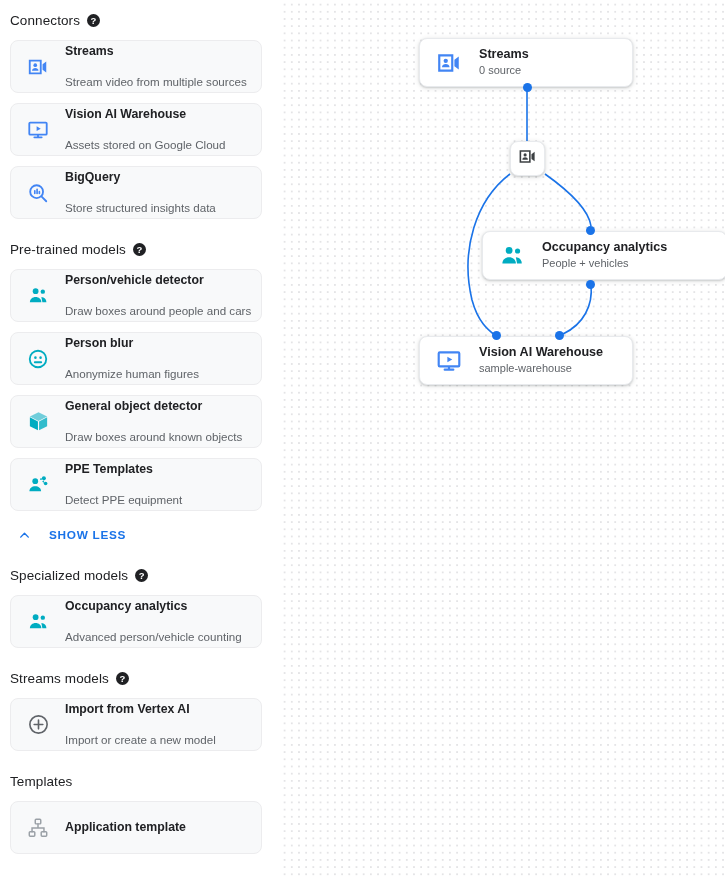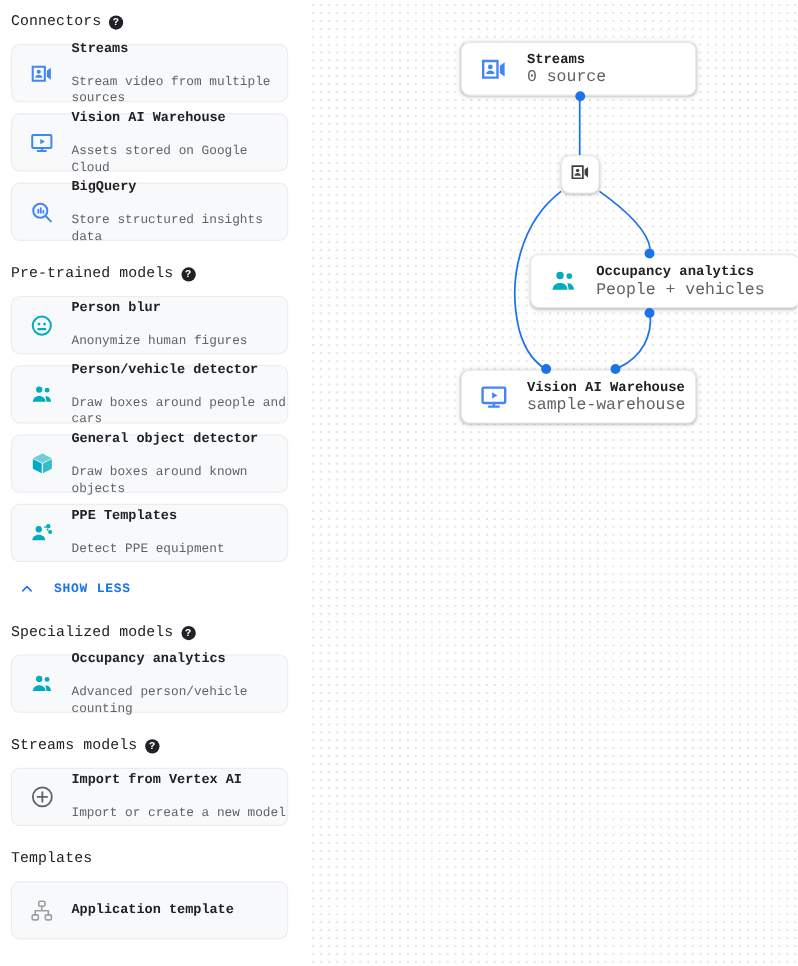--- a/index.html
+++ b/index.html
@@ -2,21 +2,21 @@
 <html><head>
 <meta charset="utf-8">
 <style>
   * { box-sizing: border-box; margin: 0; padding: 0; }
   html, body {
     width: 725px; height: 878px;
     font-family: "Liberation Sans", sans-serif;
     background: #ffffff;
     overflow: hidden;
   }
-  .app { position: relative; width: 725px; height: 878px; display: flex; font-family: Liberation Mono, monospace; }
+  .app { position: relative; width: 725px; height: 878px; display: flex; }
 
   
   .sidebar {
     width: 280px; height: 878px;
     background: #ffffff;
     padding: 0 10px;
     overflow: hidden;
     flex: 0 0 280px;
   }
   .section-head {
@@ -80,21 +80,21 @@
     display: flex; align-items: center;
     padding-left: 14px;
     cursor: pointer;
   }
   .node-icon {
     width: 30px; height: 30px; flex: 0 0 30px;
     display: flex; align-items: center; justify-content: center;
     margin-right: 15px;
   }
   .node-title { font-size: 12.6px; font-weight: bold; color: #202124; line-height: 15px; }
-  .node-sub { font-size: 15px; color: #5f6368; line-height: 15px; margin-top: 1px; }
+  .node-sub { font-size: 11px; color: #5f6368; line-height: 15px; margin-top: 1px; }
 
   .hub {
     position: absolute;
     width: 35px; height: 35px;
     background: #ffffff;
     border: 1px solid #e8eaed;
     border-radius: 8px;
     box-shadow: 0 1px 2px rgba(60,64,67,.2), 0 1px 4px 1px rgba(60,64,67,.10);
     display: flex; align-items: center; justify-content: center;
     cursor: pointer;
@@ -162,45 +162,45 @@
       </span>
     </div>
 
     <div class="section-head">
       <span>Pre-trained models</span>
       <span class="help-icon">?</span>
     </div>
 
     <div class="card">
       <span class="card-icon">
+        <svg width="23" height="23" viewBox="0 0 24 24" fill="#00acc1">
+            <circle cx="9" cy="7.5" r="3"></circle>
+            <path d="M3 19c0-3.3 2.7-5.5 6-5.5s6 2.2 6 5.5z"></path>
+            <circle cx="16.5" cy="8" r="2.3"></circle>
+            <path d="M15 13.6c3 .2 5.2 2.3 5.2 5.4H16z"></path>
+          </svg>
+      </span>
+      <span class="card-text">
+        <span class="card-title">Person/vehicle detector</span>
+        <span class="card-sub">Draw boxes around people and cars</span>
+      </span>
+    </div>
+
+    <div class="card">
+      <span class="card-icon">
         <svg width="22" height="22" viewBox="0 0 24 24" fill="none" stroke="#00acc1" stroke-width="2">
             <circle cx="12" cy="12" r="9"></circle>
             <circle cx="9.2" cy="10.5" r="1.4" fill="#00acc1" stroke="none"></circle>
             <circle cx="14.8" cy="10.5" r="1.4" fill="#00acc1" stroke="none"></circle>
             <path d="M8.5 15.5h7" stroke-linecap="round"></path>
           </svg>
       </span>
       <span class="card-text">
         <span class="card-title">Person blur</span>
         <span class="card-sub">Anonymize human figures</span>
-      </span>
-    </div>
-
-    <div class="card">
-      <span class="card-icon">
-        <svg width="23" height="23" viewBox="0 0 24 24" fill="#00acc1">
-            <circle cx="9" cy="7.5" r="3"></circle>
-            <path d="M3 19c0-3.3 2.7-5.5 6-5.5s6 2.2 6 5.5z"></path>
-            <circle cx="16.5" cy="8" r="2.3"></circle>
-            <path d="M15 13.6c3 .2 5.2 2.3 5.2 5.4H16z"></path>
-          </svg>
-      </span>
-      <span class="card-text">
-        <span class="card-title">Person/vehicle detector</span>
-        <span class="card-sub">Draw boxes around people and cars</span>
       </span>
     </div>
 
     <div class="card">
       <span class="card-icon">
         <svg width="23" height="23" viewBox="0 0 24 24" fill="#00acc1">
             <path d="M12 2.3l9 4.6-9 4.6-9-4.6z" opacity=".55"></path>
             <path d="M3 7.6l8.4 4.3v9.3L3 16.9z"></path>
             <path d="M21 7.6l-8.4 4.3v9.3L21 16.9z" opacity=".8"></path>
           </svg>

